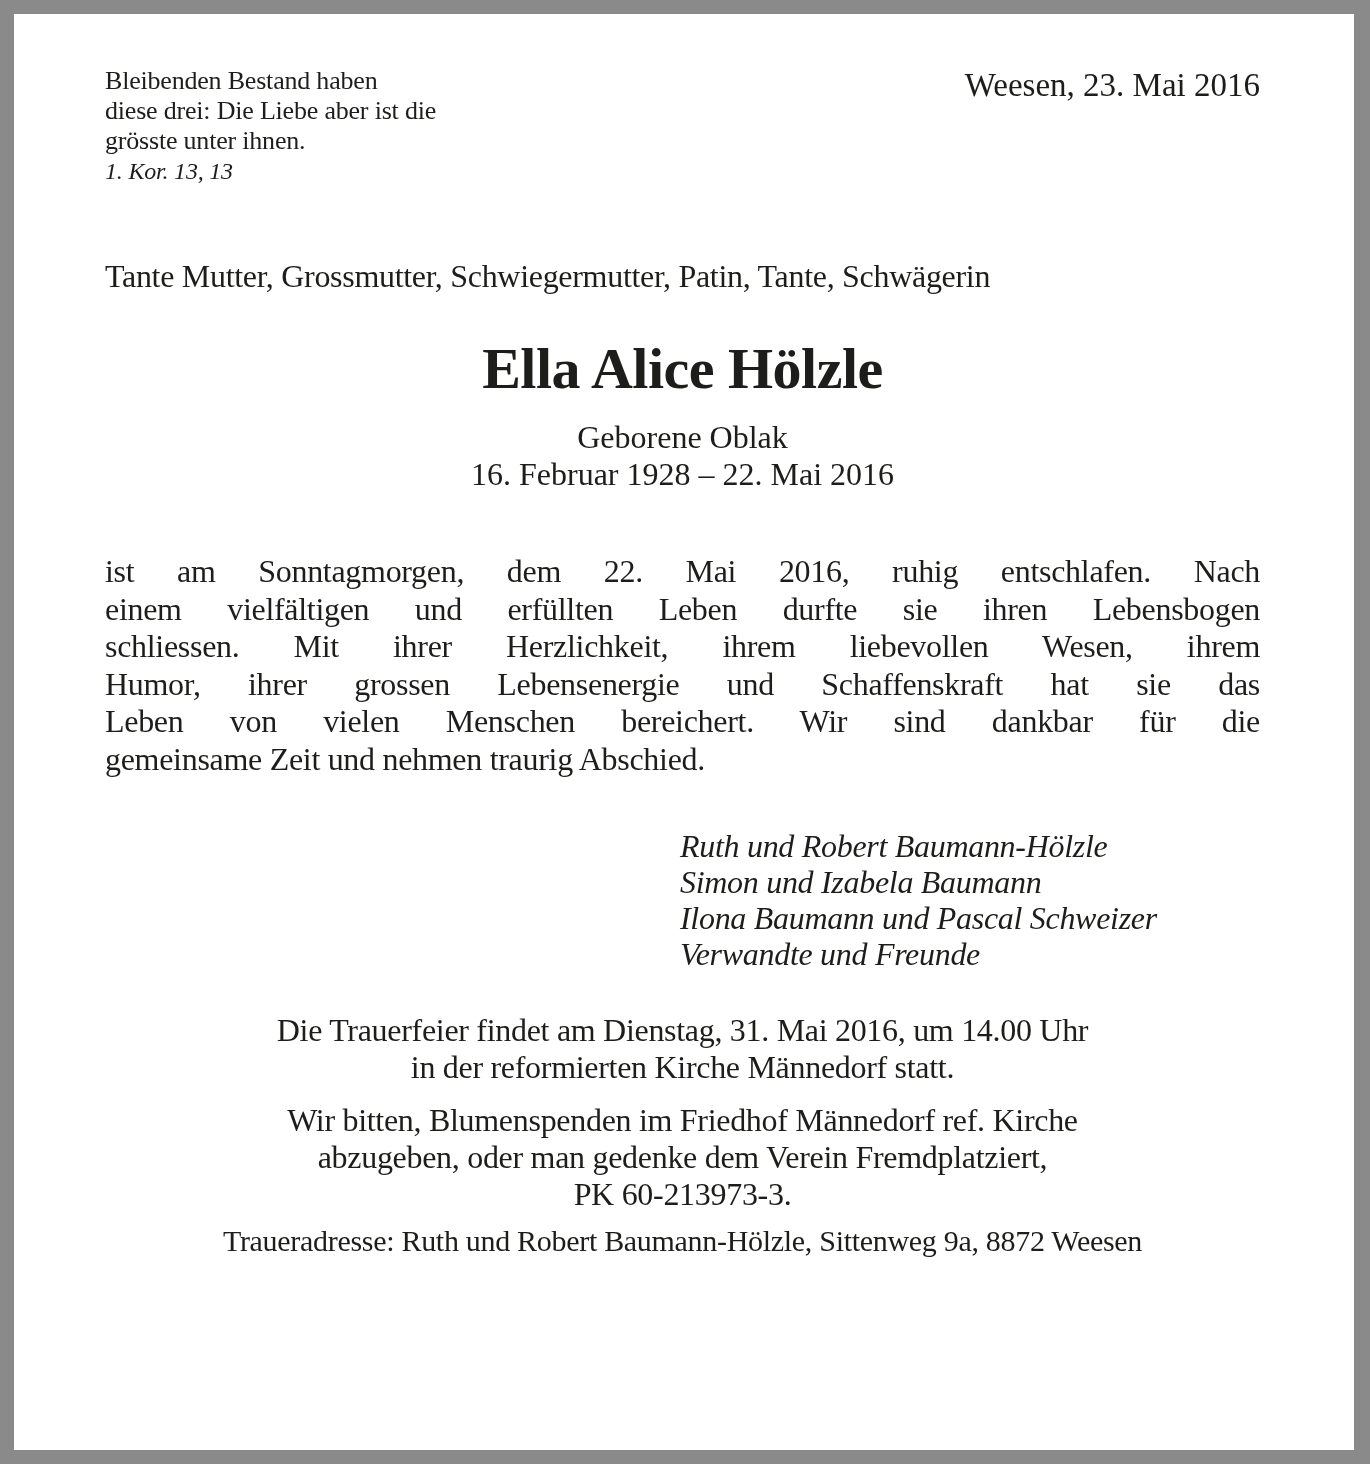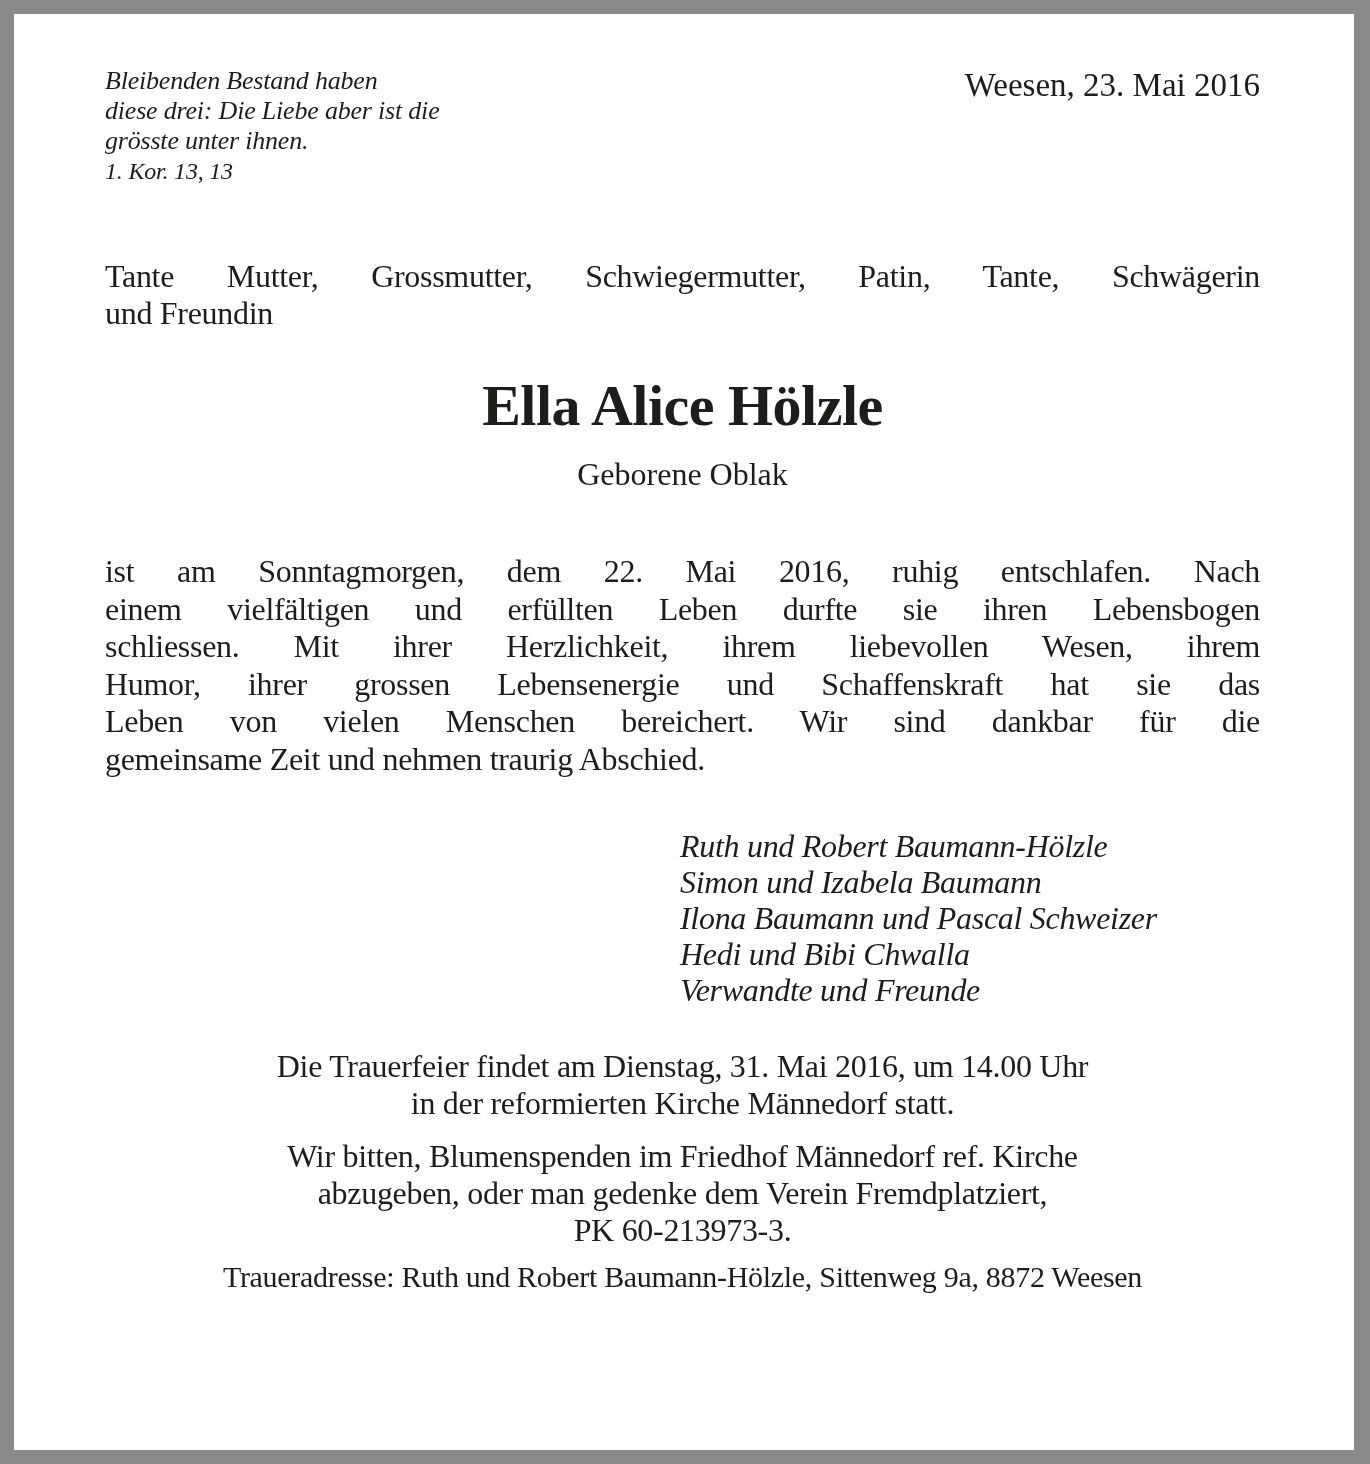--- a/index.html
+++ b/index.html
@@ -25,21 +25,20 @@
     padding: 52px 94px 0 91px;
     overflow: hidden;
   }
   
   .header-row {
     display: flex;
     justify-content: space-between;
     align-items: flex-start;
   }
   .scripture {
-    font-style: italic;
     font-size: 26px;
     line-height: 30px;
     letter-spacing: -0.2px;
   }
   .scripture-citation {
     font-style: italic;
     font-size: 24px;
     line-height: 30px;
     letter-spacing: -0.2px;
   }
@@ -135,42 +134,41 @@
           <div>diese drei: Die Liebe aber ist die</div>
           <div>grösste unter ihnen.</div>
         </div>
       <div class="scripture-citation">1. Kor. 13, 13</div>
     </div>
     <div class="dateline">Weesen, 23. Mai 2016</div>
   </div>
 
   <div class="intro block-justified">
       <div>Tante Mutter, Grossmutter, Schwiegermutter, Patin, Tante, Schwägerin</div>
-      <div>und Freundin</div>
     </div>
 
   <div class="name-block">
     <h1 class="deceased-name">Ella Alice Hölzle</h1>
     <div class="maiden-name">Geborene Oblak</div>
+    <div class="life-dates">16. Februar 1928 – 22. Mai 2016</div>
   </div>
 
   <div class="obituary-paragraph block-justified">
       <div>ist am Sonntagmorgen, dem 22. Mai 2016, ruhig entschlafen. Nach</div>
       <div>einem vielfältigen und erfüllten Leben durfte sie ihren Lebensbogen</div>
       <div>schliessen. Mit ihrer Herzlichkeit, ihrem liebevollen Wesen, ihrem</div>
       <div>Humor, ihrer grossen Lebensenergie und Schaffenskraft hat sie das</div>
       <div>Leben von vielen Menschen bereichert. Wir sind dankbar für die</div>
       <div>gemeinsame Zeit und nehmen traurig Abschied.</div>
     </div>
 
   <div class="mourners">
       <div>Ruth und Robert Baumann-Hölzle</div>
       <div>Simon und Izabela Baumann</div>
       <div>Ilona Baumann und Pascal Schweizer</div>
-      <div>Hedi und Bibi Chwalla</div>
       <div>Verwandte und Freunde</div>
     </div>
 
   <div class="service">
       <div>Die Trauerfeier findet am Dienstag, 31. Mai 2016, um 14.00 Uhr</div>
       <div>in der reformierten Kirche Männedorf statt.</div>
     </div>
 
   <div class="donations">
       <div>Wir bitten, Blumenspenden im Friedhof Männedorf ref. Kirche</div>

